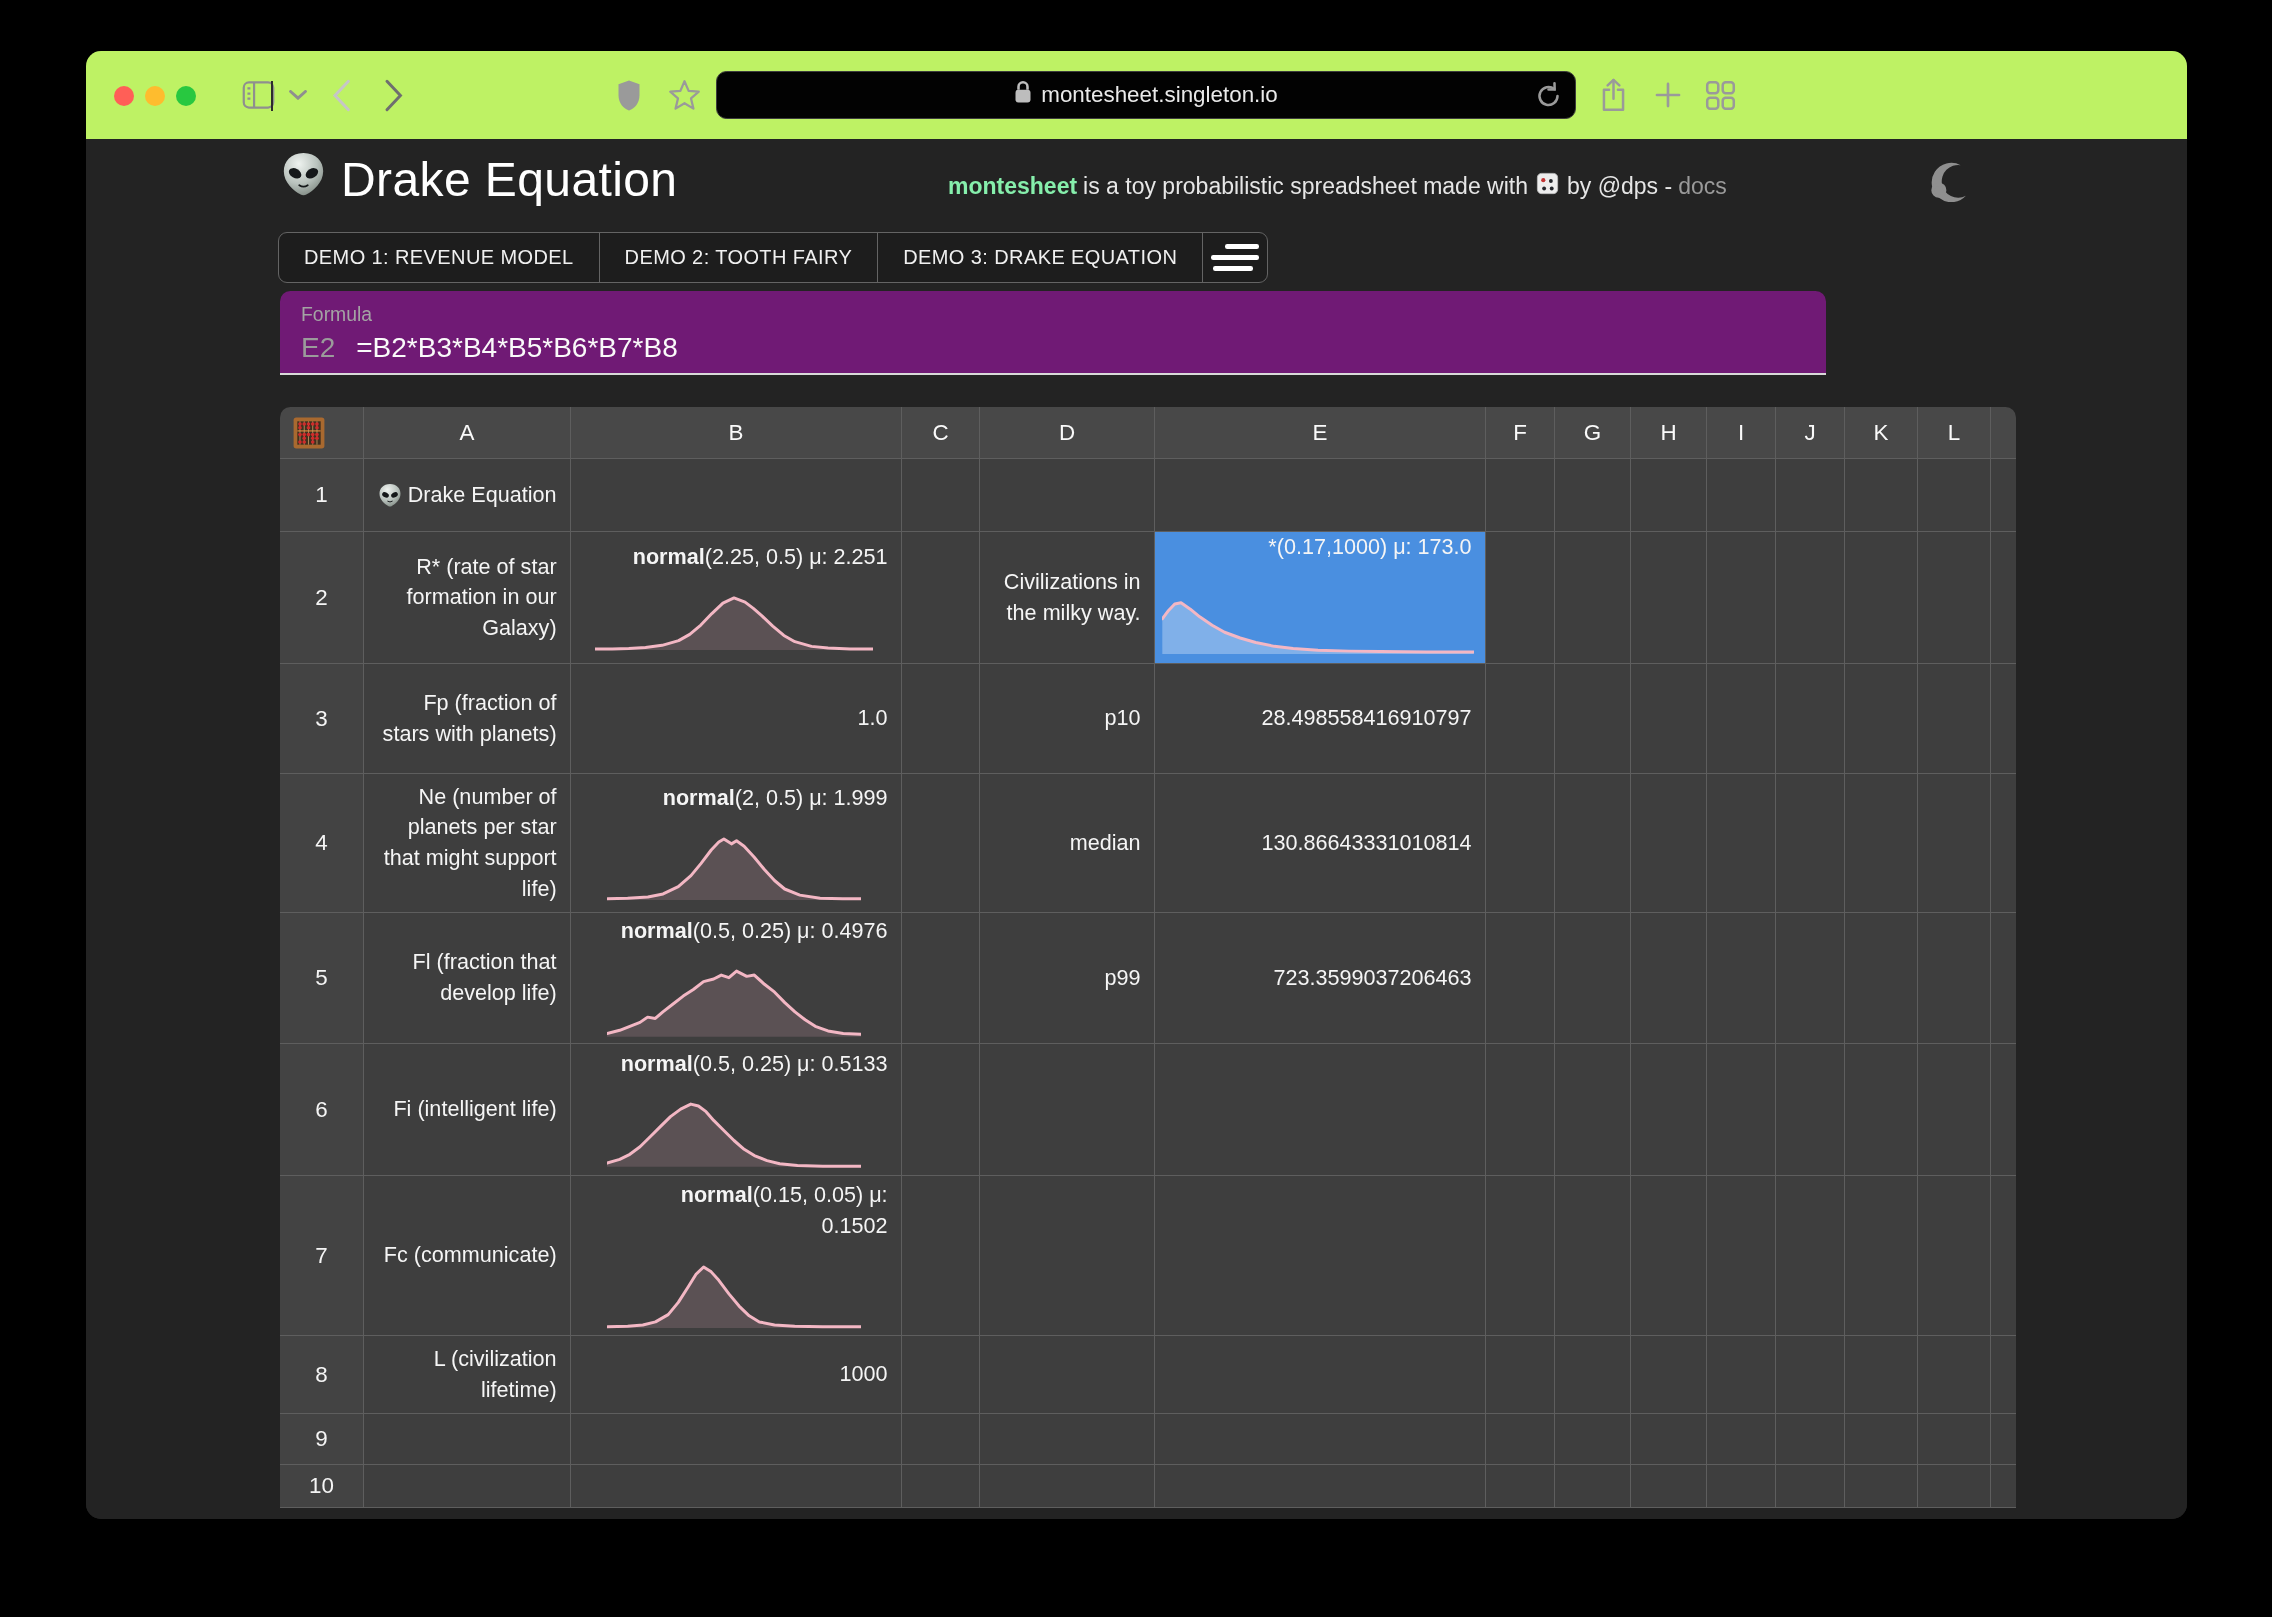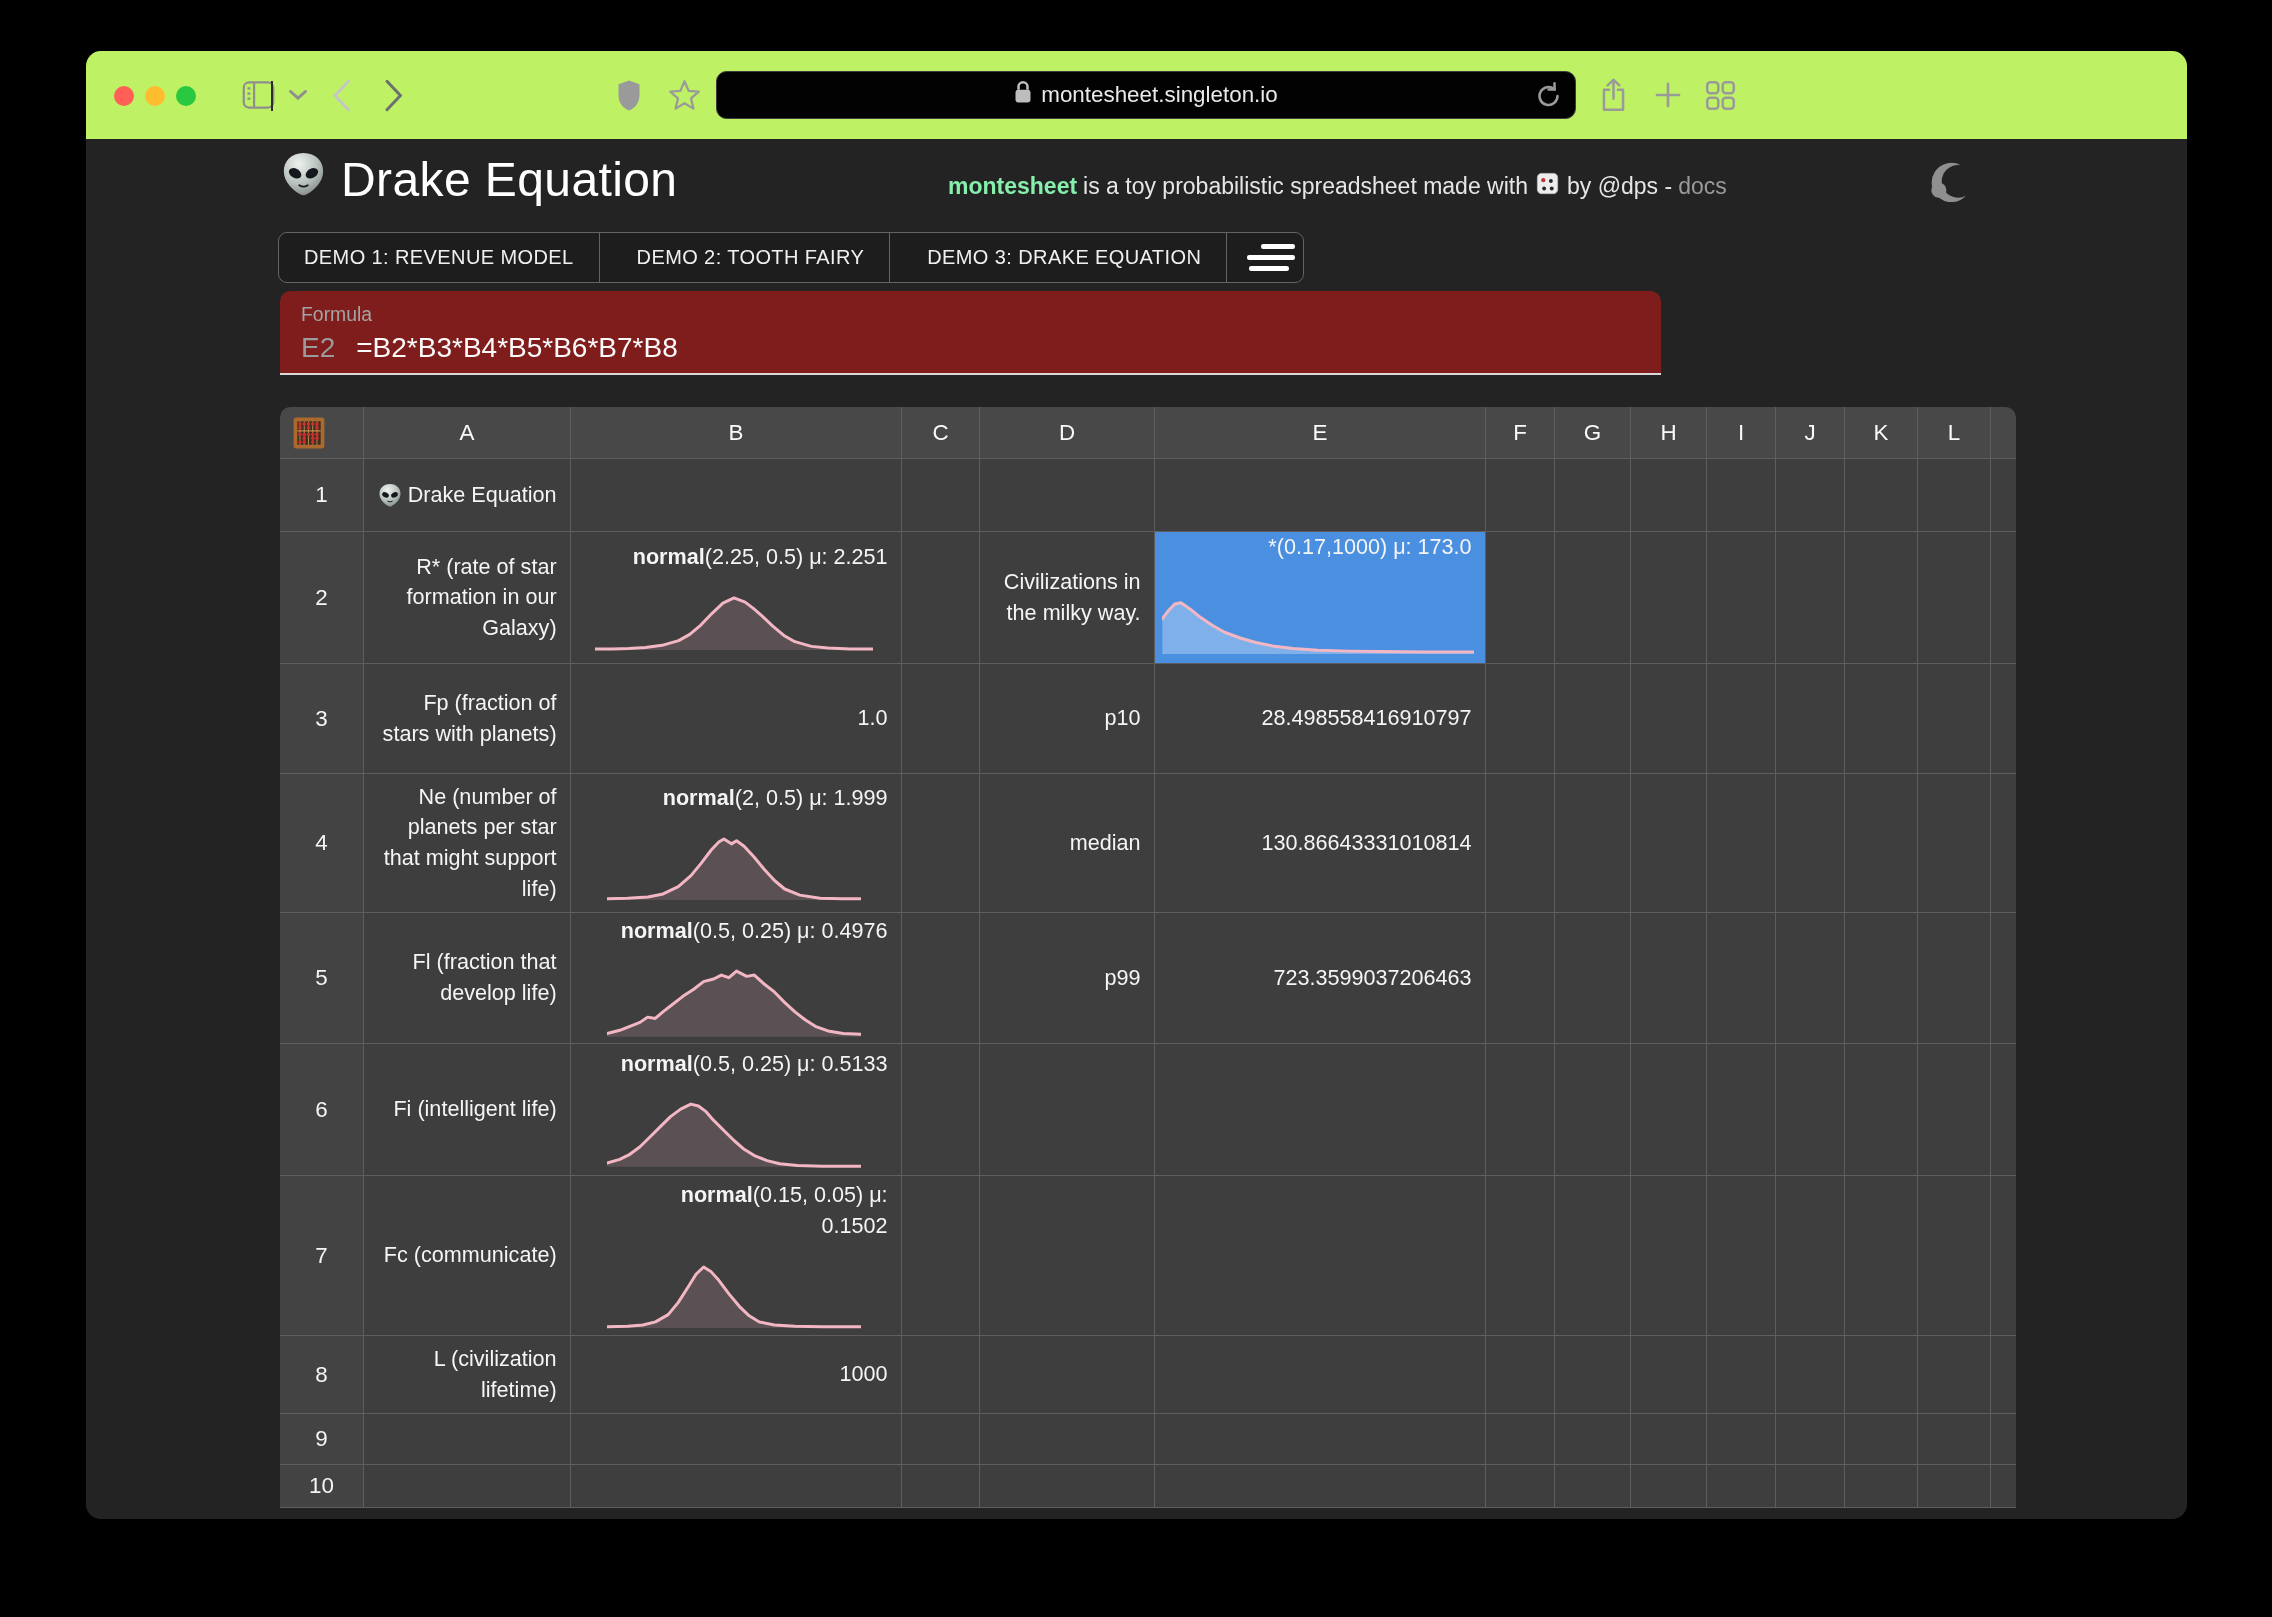--- a/index.html
+++ b/index.html
@@ -27,32 +27,32 @@
   .app-title { position:absolute; left:195px; top:12px; display:flex; align-items:center;
     gap:15px; color:#ffffff; font-size:48px; font-weight:500; letter-spacing:0.4px; }
   .tagline { position:absolute; left:862px; top:31px; font-size:23px; color:#e6e6e6;
     display:flex; align-items:center; gap:6px; white-space:nowrap; }
   .tagline b { font-weight:700; color:#86efac; }
   .tagline a { color:#9a9a9a; text-decoration:none; }
   .moon-btn { position:absolute; left:1841px; top:21px; width:45px; height:45px; }
 
   
   .tabs { position:absolute; left:192px; top:93px; height:51px; display:flex;
-    border:1.5px solid #646464; border-radius:9px; background:#1d1d1d; overflow:hidden;gap:12px; }
+    border:1.5px solid #646464; border-radius:9px; background:#1d1d1d; overflow:hidden; }
   .tab { display:flex; align-items:center; justify-content:center; padding:0 25px;
     color:#f0f0f0; font-size:20px; letter-spacing:0.4px; border-right:1.5px solid #646464;
     white-space:nowrap; cursor:pointer; }
   .tab:last-of-type { border-right:none; }
   .tab-menu { width:64px; display:flex; flex-direction:column; align-items:center;
     justify-content:center; gap:6px; cursor:pointer; }
   .tab-menu i { display:block; height:5.2px; border-radius:2.2px; background:#fff; }
 
   
-  .formula-panel { position:absolute; left:194px; top:152px; width:1381px; height:84px;
-    background:#7f1d1d; border-radius:10.4px 10.4px 0 0; border-bottom:2.2px solid #d9d9d9;
+  .formula-panel { position:absolute; left:194px; top:152px; width:1546px; height:84px;
+    background:#701a75; border-radius:10.4px 10.4px 0 0; border-bottom:2.2px solid #d9d9d9;
     padding:12px 0 13px 21px; }
   .formula-label { color:#a4a4a4; font-size:19.4px; }
   .formula-row { margin-top:6px; font-size:28px; display:flex; gap:21px; }
   .formula-ref { color:#9b9b9b; }
   .formula-text { color:#fafafa; }
 
   
   .sheet { position:absolute; left:194px; top:268px; border-radius:10.4px 10.4px 0 0;
     overflow:hidden; display:grid; }
   .cell { border-right:1.5px solid #5e5e5e; border-bottom:1.5px solid #5e5e5e;

